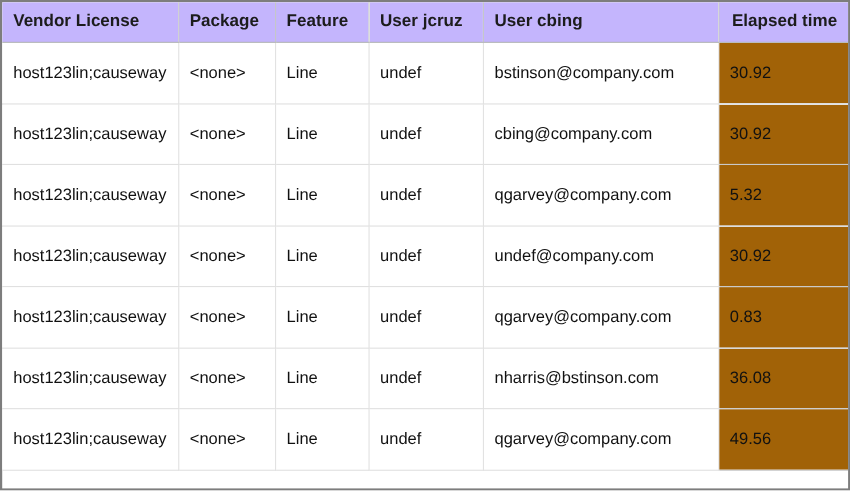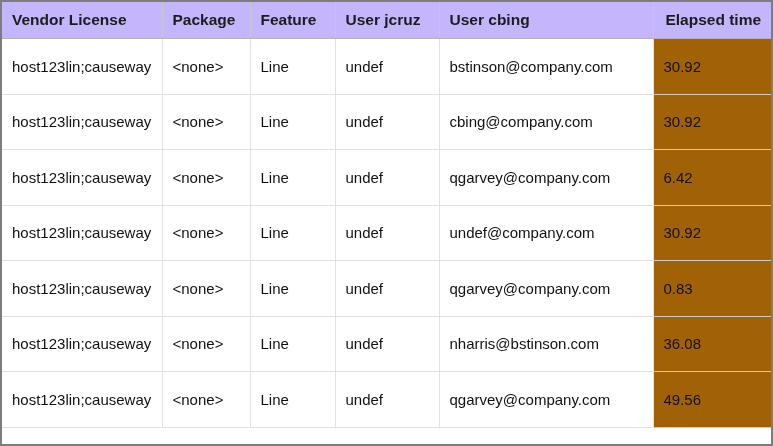--- a/index.html
+++ b/index.html
@@ -103,21 +103,21 @@
         <td>undef</td>
         <td>cbing@company.com</td>
         <td class="elapsed">30.92</td>
       </tr>
       <tr>
         <td>host123lin;causeway</td>
         <td>&lt;none&gt;</td>
         <td>Line</td>
         <td>undef</td>
         <td>qgarvey@company.com</td>
-        <td class="elapsed">6.42</td>
+        <td class="elapsed">5.32</td>
       </tr>
       <tr>
         <td>host123lin;causeway</td>
         <td>&lt;none&gt;</td>
         <td>Line</td>
         <td>undef</td>
         <td>undef@company.com</td>
         <td class="elapsed">30.92</td>
       </tr>
       <tr>

